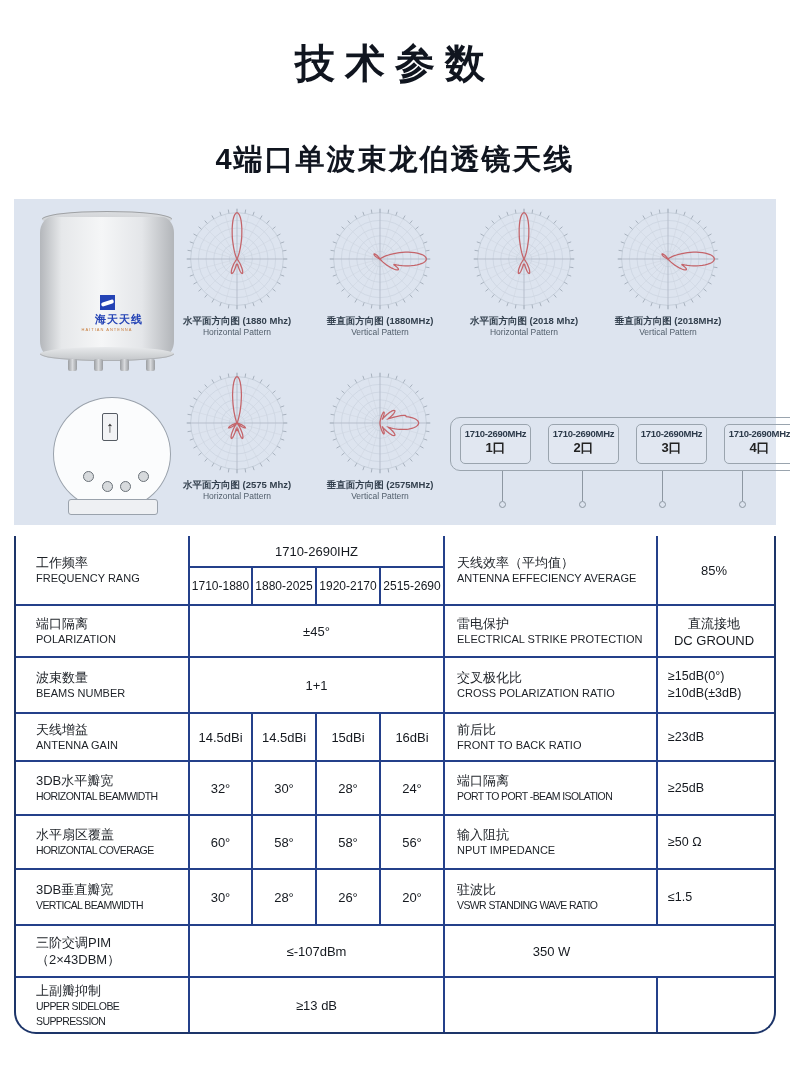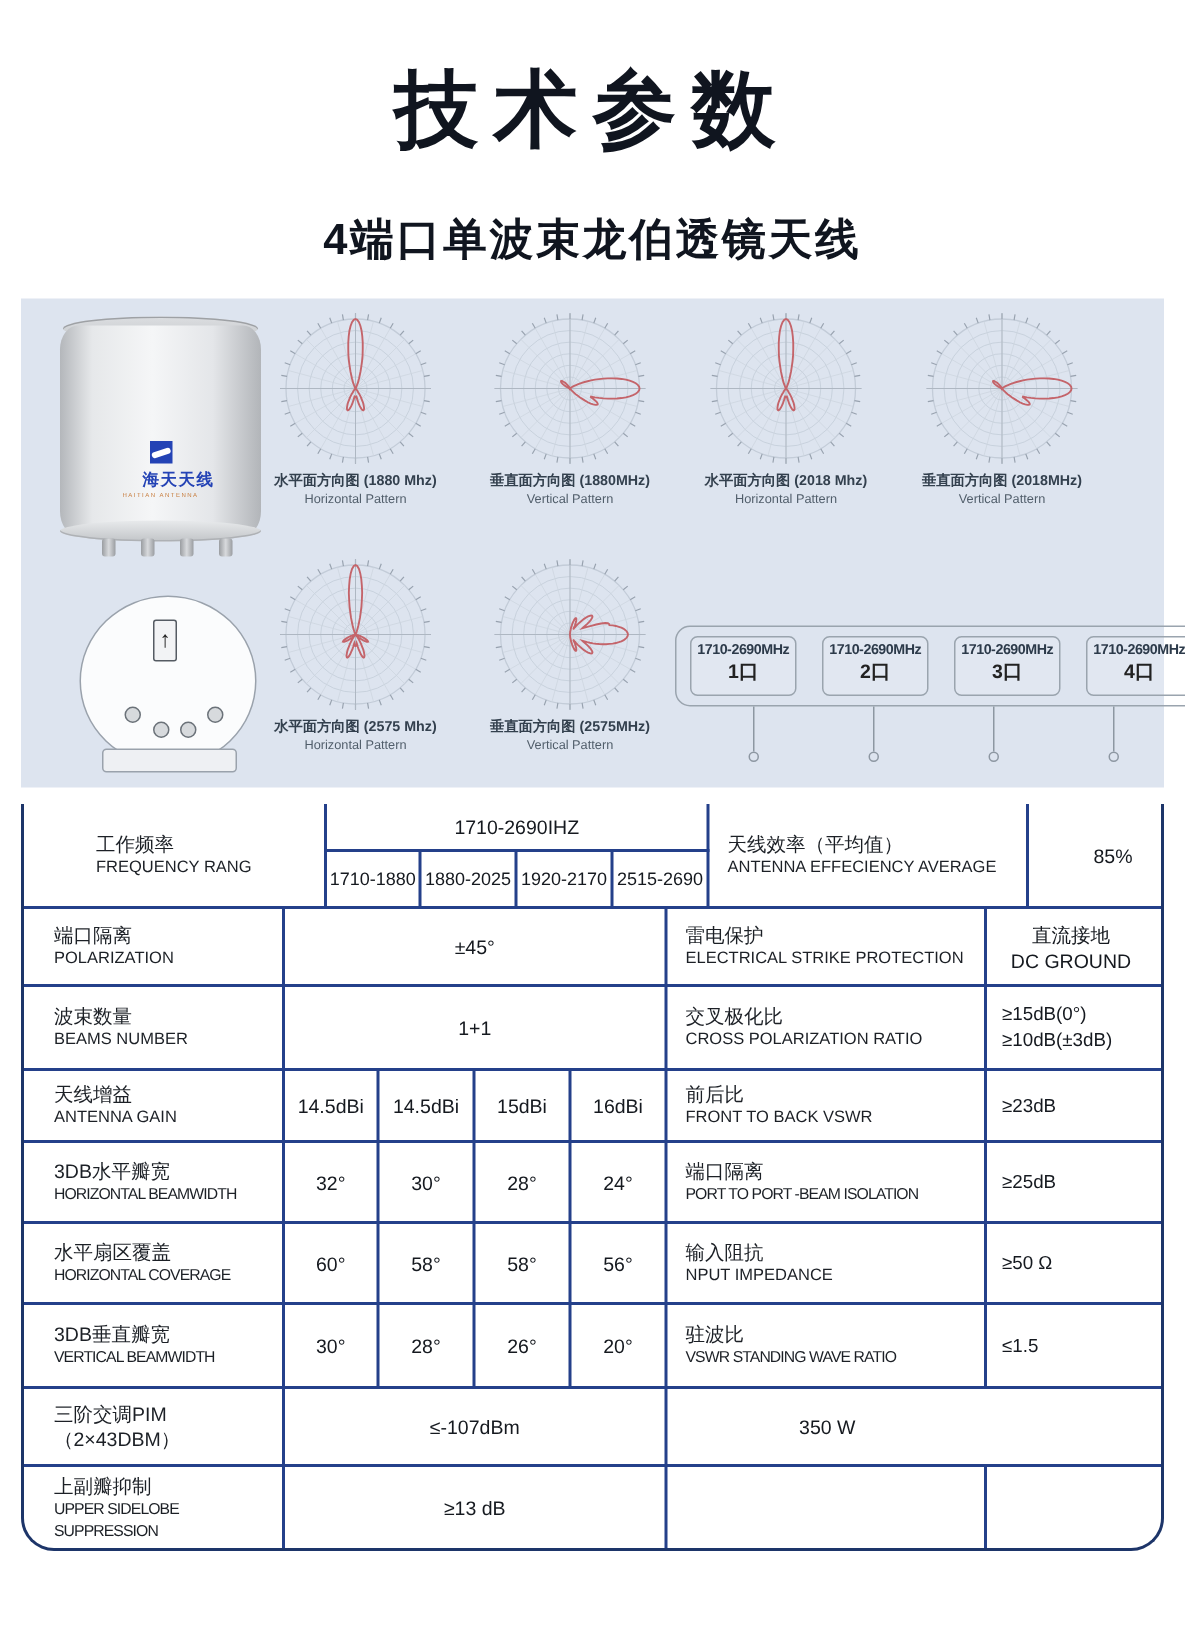--- a/index.html
+++ b/index.html
@@ -13,21 +13,21 @@
   }
   *{margin:0;padding:0;box-sizing:border-box;}
   html,body{background:#ffffff;}
   body{
     width:790px;height:1084px;position:relative;overflow:hidden;
     font-family:"Liberation Sans","DejaVu Sans",sans-serif;color:var(--ink);
   }
   
   .main-title{
     position:absolute;top:36px;left:0;width:790px;text-align:center;
-    font-size:56px;font-weight:900;letter-spacing:10px;color:#10151f;
+    font-size:40px;font-weight:900;letter-spacing:10px;color:#10151f;
   }
   .sub-title{
     position:absolute;top:140px;left:0;width:790px;text-align:center;
     font-size:29px;font-weight:800;letter-spacing:2px;color:#10151f;
   }
   
   .panel{
     position:absolute;left:14px;top:199px;width:762px;height:326px;
     background:var(--panel);
   }
@@ -101,21 +101,21 @@
   .cell{border-right:2px solid var(--line);display:flex;flex-direction:column;justify-content:center;}
   .cell.last{border-right:none;}
   .lab{padding-left:20px;align-items:flex-start;}
   .lab .zh{font-size:13px;color:#1c2026;line-height:17px;}
   .lab .en{font-size:11px;color:#1c2026;line-height:15px;}
   .lab .en.tight{font-size:10.5px;letter-spacing:-0.6px;}
   .rlab{padding-left:12px;align-items:flex-start;}
   .val{align-items:center;font-size:13px;color:#15191f;}
   .val2{align-items:flex-start;padding-left:10px;font-size:12.5px;line-height:17px;color:#15191f;}
   
-  .row-freq{display:grid;grid-template-columns:174px 63px 64px 64px 64px 213px 112px;grid-template-rows:32px 36px;margin-left:28px;}
+  .row-freq{display:grid;grid-template-columns:174px 63px 64px 64px 64px 213px 112px;grid-template-rows:32px 36px;}
   .fr-label{grid-row:1/3;grid-column:1;}
   .fr-all{grid-column:2/6;grid-row:1;border-bottom:2px solid var(--line);font-size:13px;}
   .fr-band{grid-row:2;font-size:12px;}
   .fr-rlab{grid-row:1/3;grid-column:6;}
   .fr-rval{grid-row:1/3;grid-column:7;}
   .h52{height:52px;} .h54{height:54px;} .h56{height:56px;} .h48{height:48px;}
 </style>
 </head>
 <body>
 
@@ -680,21 +680,21 @@
       <div class="cell lab">
         <span class="zh">天线增益</span>
         <span class="en">ANTENNA GAIN</span>
       </div>
       <div class="cell val">14.5dBi</div>
       <div class="cell val">14.5dBi</div>
       <div class="cell val">15dBi</div>
       <div class="cell val">16dBi</div>
       <div class="cell lab rlab">
         <span class="zh">前后比</span>
-        <span class="en">FRONT TO BACK VSWR</span>
+        <span class="en">FRONT TO BACK RATIO</span>
       </div>
       <div class="cell val2 last">
         <span>≥23dB</span>
       </div>
     </div>
 
     <div class="trow cols-a h54">
       <div class="cell lab">
         <span class="zh">3DB水平瓣宽</span>
         <span class="en tight">HORIZONTAL BEAMWIDTH</span>

